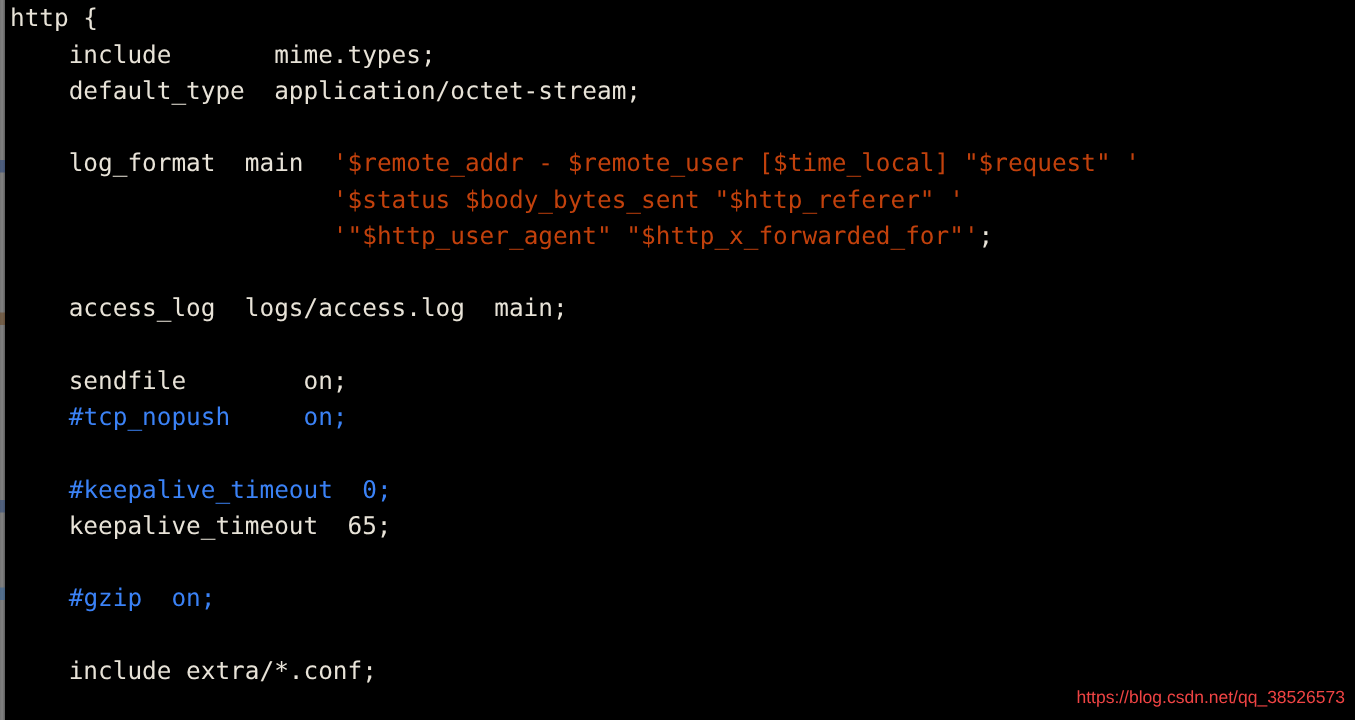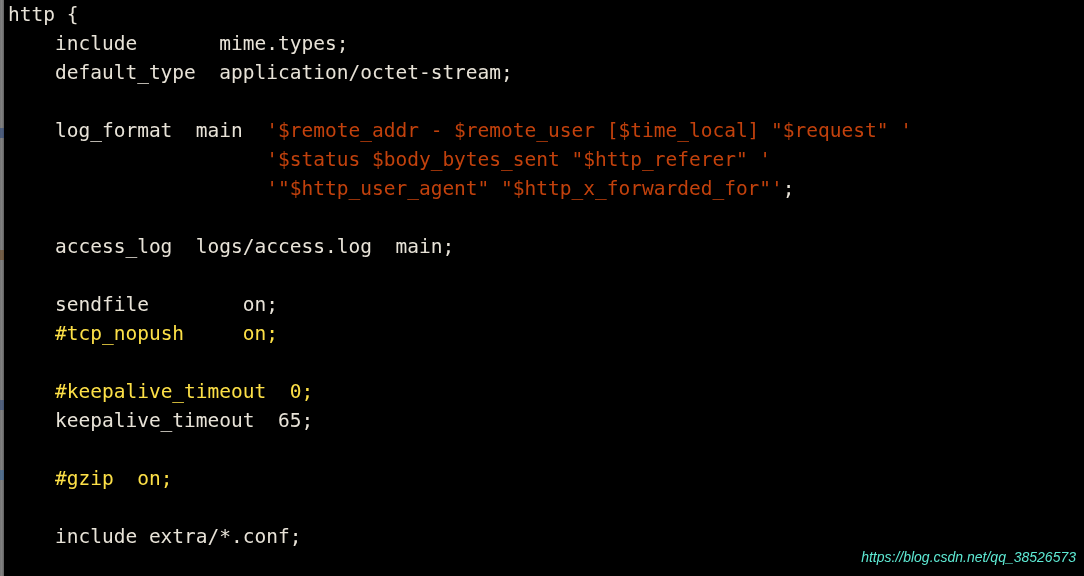--- a/index.html
+++ b/index.html
@@ -51,33 +51,32 @@
     white-space: pre;
     color: #e8e3d8;
     overflow: hidden;
   }
   .line {
     height: 29px;
     padding-left: 8px;
     white-space: pre;
   }
   .tok-plain   { color: #e8e3d8; }
-  .tok-comment { color: #fde047; margin-top: 20px; }
+  .tok-comment { color: #3b82f6; margin-top: 20px; }
   .tok-string  { color: #c2410c; }
 
   #watermark {
     position: absolute;
     right: 8px;
     bottom: 11px;
     font-family: "Liberation Sans", "DejaVu Sans", sans-serif;
     font-size: 14px;
-    color: #5eead4;
+    color: #ef4444;
     letter-spacing: 0px;
     white-space: pre;
-    font-style: italic;
   }
 </style>
 </head>
 <body>
 
 <div id="screen">
 
   <div id="left-gutter">
     <span id="gutter-speck-a"></span>
     <span id="gutter-speck-b"></span>

